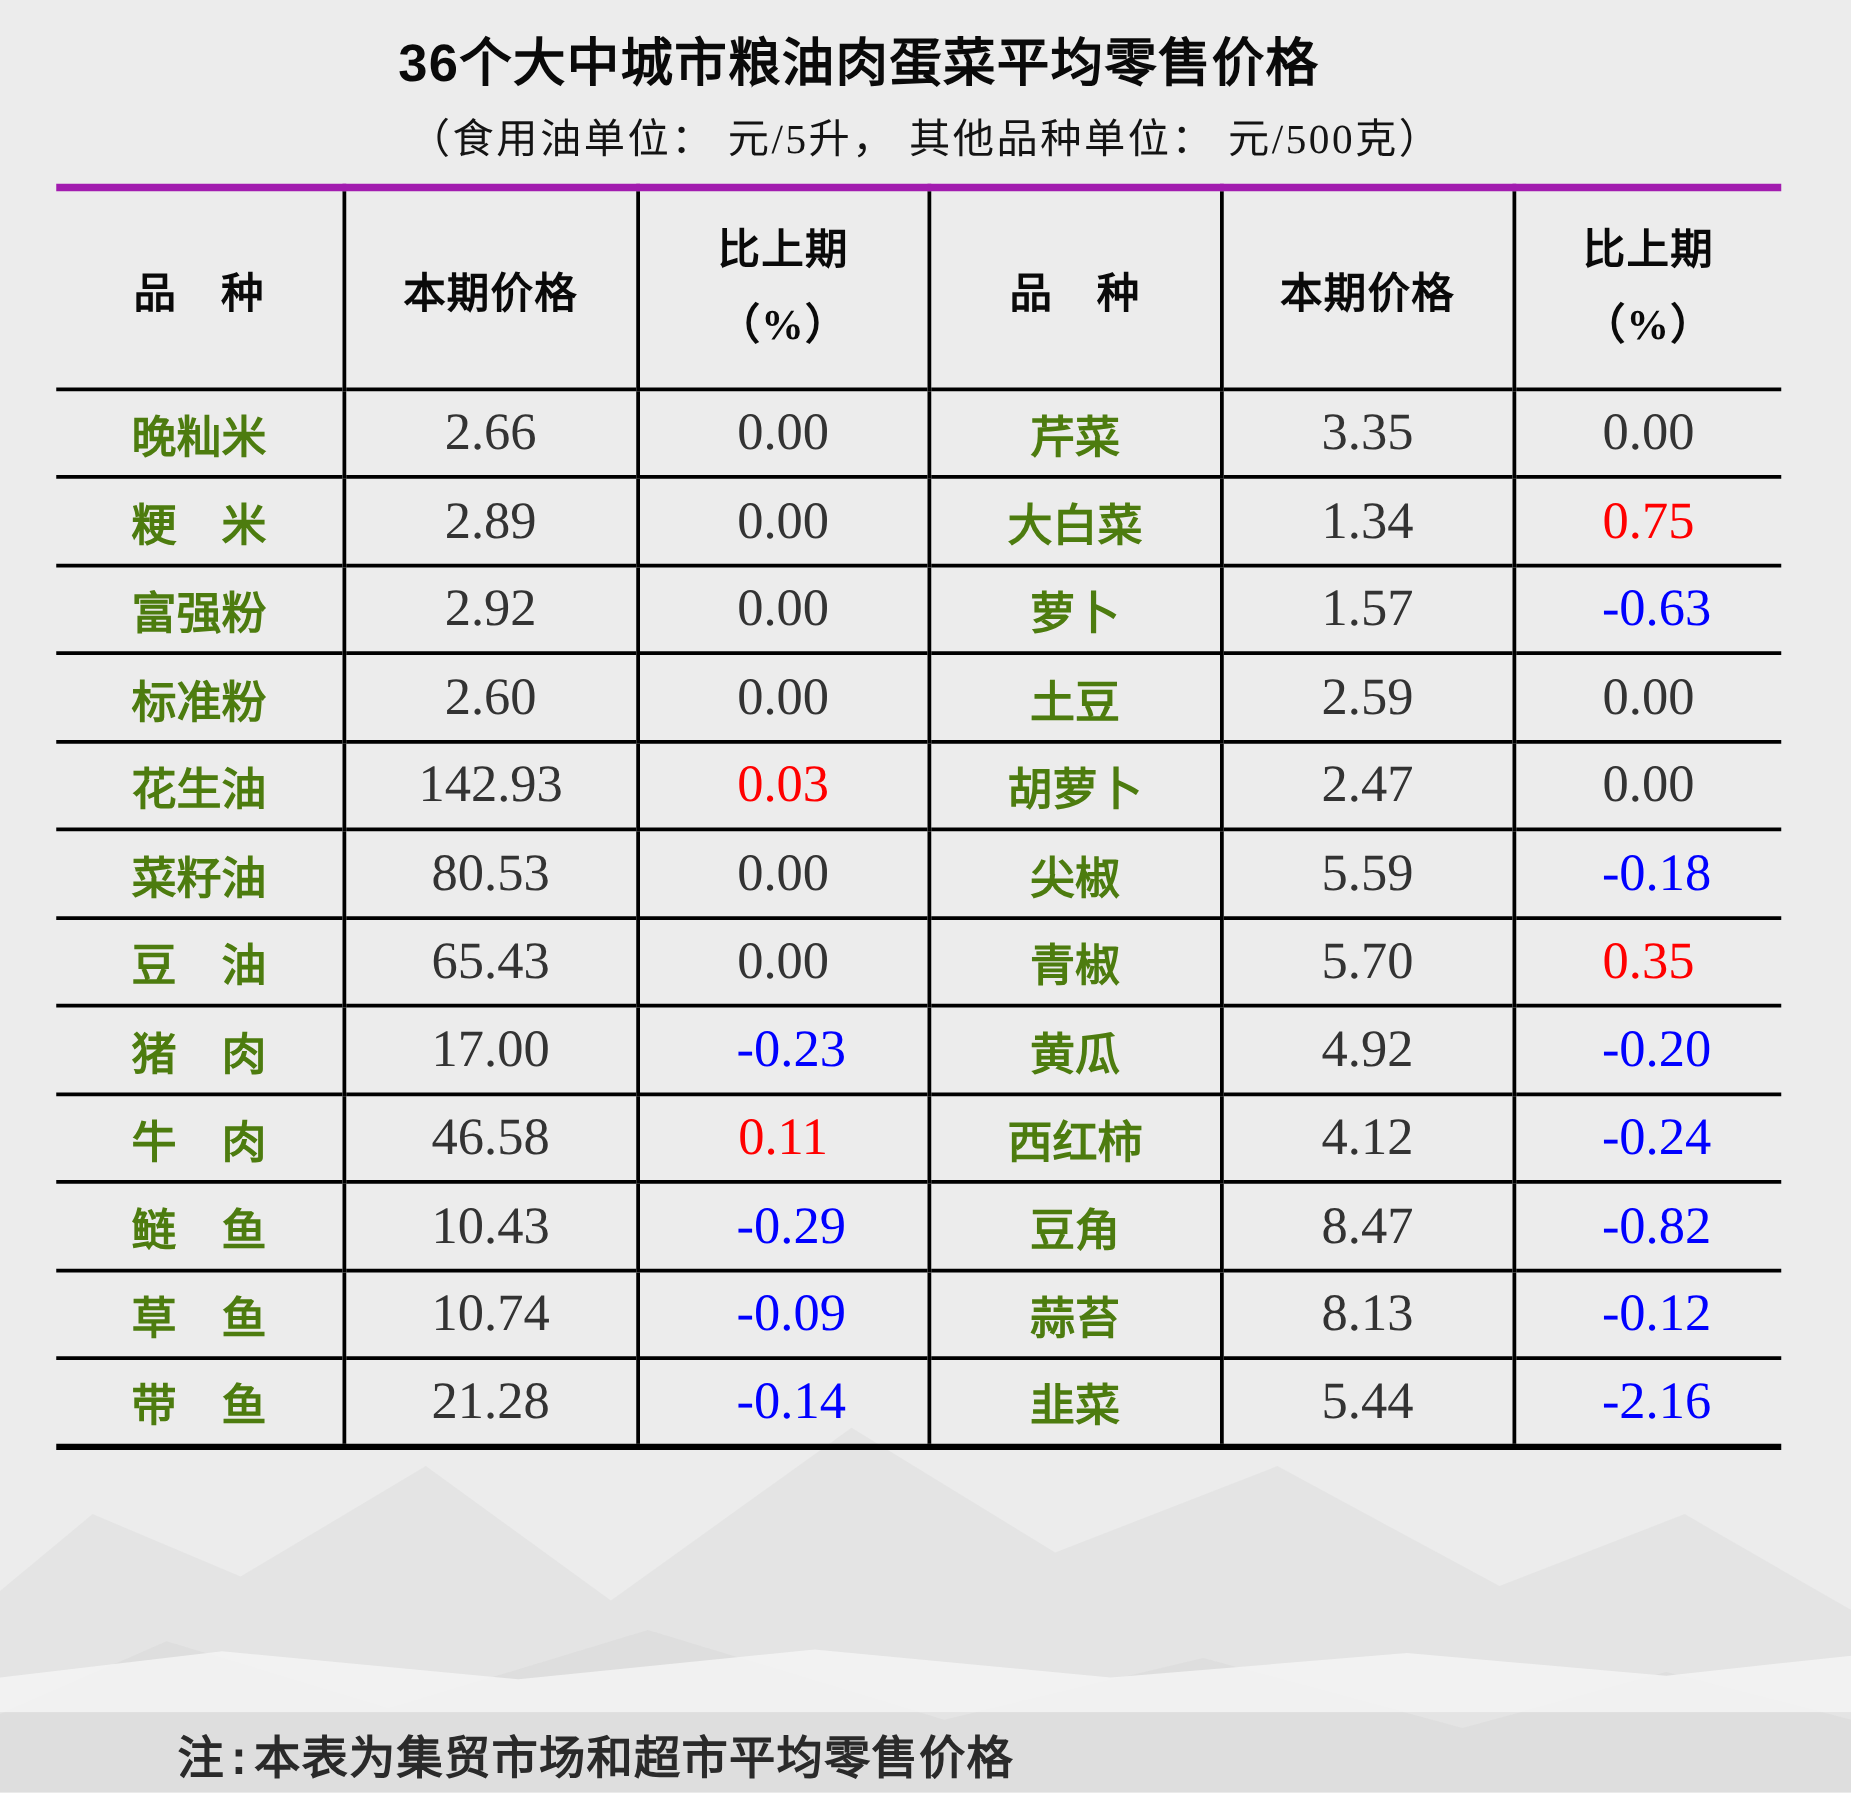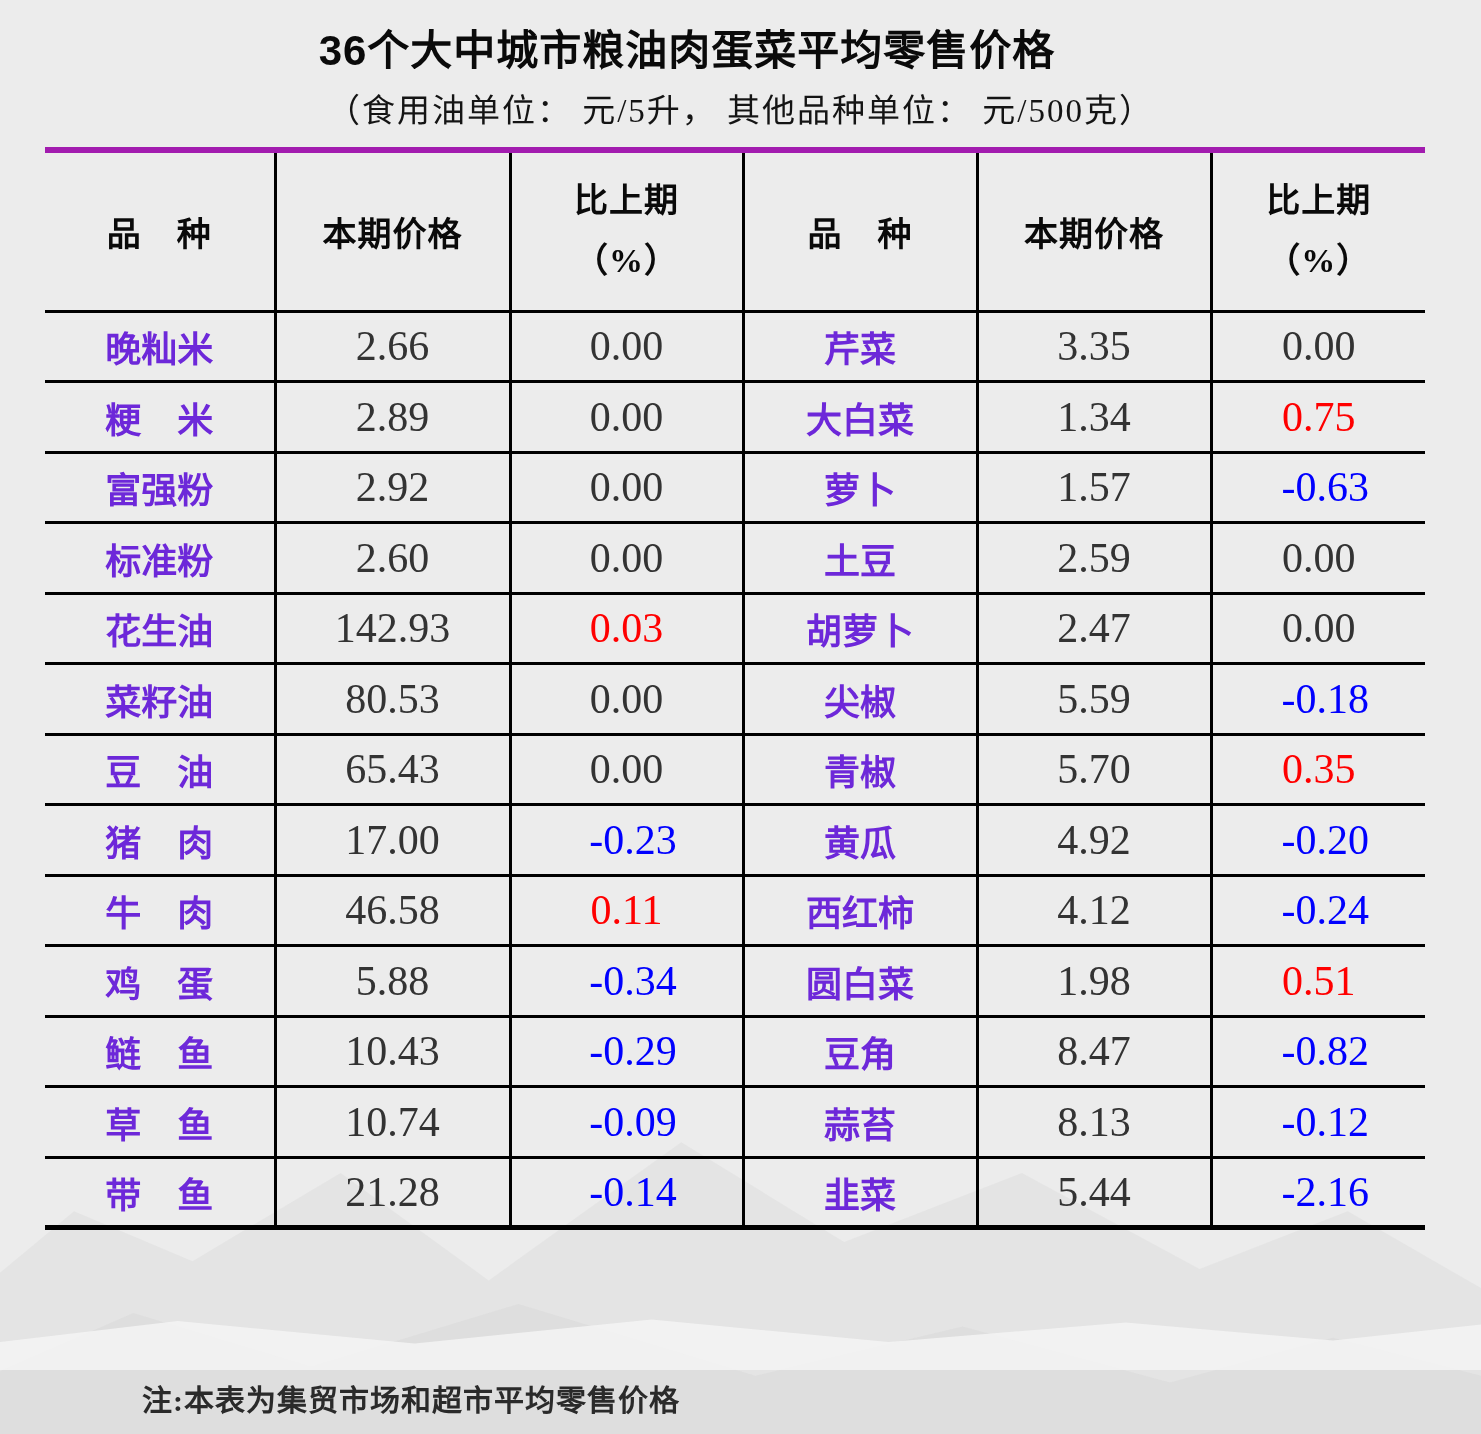--- a/index.html
+++ b/index.html
@@ -71,34 +71,34 @@
   .price-table thead th{
     font-family:"Liberation Serif", serif;
     font-size:34px;font-weight:700;color:#0a0a0a;
     letter-spacing:1px;
   }
   .hdr-line{line-height:1.0;}
   .hdr-line + .hdr-line{margin-top:26px;}
 
   td.name{
     font-family:"Liberation Sans", sans-serif;
-    font-size:36px;font-weight:600;color:#6d28d9;
+    font-size:36px;font-weight:600;color:#4d7c0f;
   }
   td.num{
     font-family:"Liberation Serif", "DejaVu Serif", serif;
     font-size:42px;font-weight:400;color:var(--flat,#333333);
   }
   td.num.change.up{color:var(--up,#ff0000);}
   td.num.change.down{color:var(--down,#0000ff);padding-left:13px;}
   td.num.change.flat{color:var(--flat,#333333);}
 
   .footnote{
     position:absolute;top:1376px;left:142px;z-index:2;
-    font-family:Liberation Serif, serif;
-    font-size:30px;font-weight:600;color:#2a2a2a;
+    font-family:Liberation Mono, monospace;
+    font-size:37px;font-weight:600;color:#2a2a2a;
     letter-spacing:1px;
   }
 </style>
 </head>
 <body>
 
 <div class="stage">
 
   <div class="hill h1"></div>
   <div class="hill h2"></div>
@@ -199,28 +199,20 @@
         </tr>
         <tr>
           <td class="name">牛　肉</td>
           <td class="num">46.58</td>
           <td class="num change up">0.11</td>
           <td class="name">西红柿</td>
           <td class="num">4.12</td>
           <td class="num change down">-0.24</td>
         </tr>
         <tr>
-          <td class="name">鸡　蛋</td>
-          <td class="num">5.88</td>
-          <td class="num change down">-0.34</td>
-          <td class="name">圆白菜</td>
-          <td class="num">1.98</td>
-          <td class="num change up">0.51</td>
-        </tr>
-        <tr>
           <td class="name">鲢　鱼</td>
           <td class="num">10.43</td>
           <td class="num change down">-0.29</td>
           <td class="name">豆角</td>
           <td class="num">8.47</td>
           <td class="num change down">-0.82</td>
         </tr>
         <tr>
           <td class="name">草　鱼</td>
           <td class="num">10.74</td>

